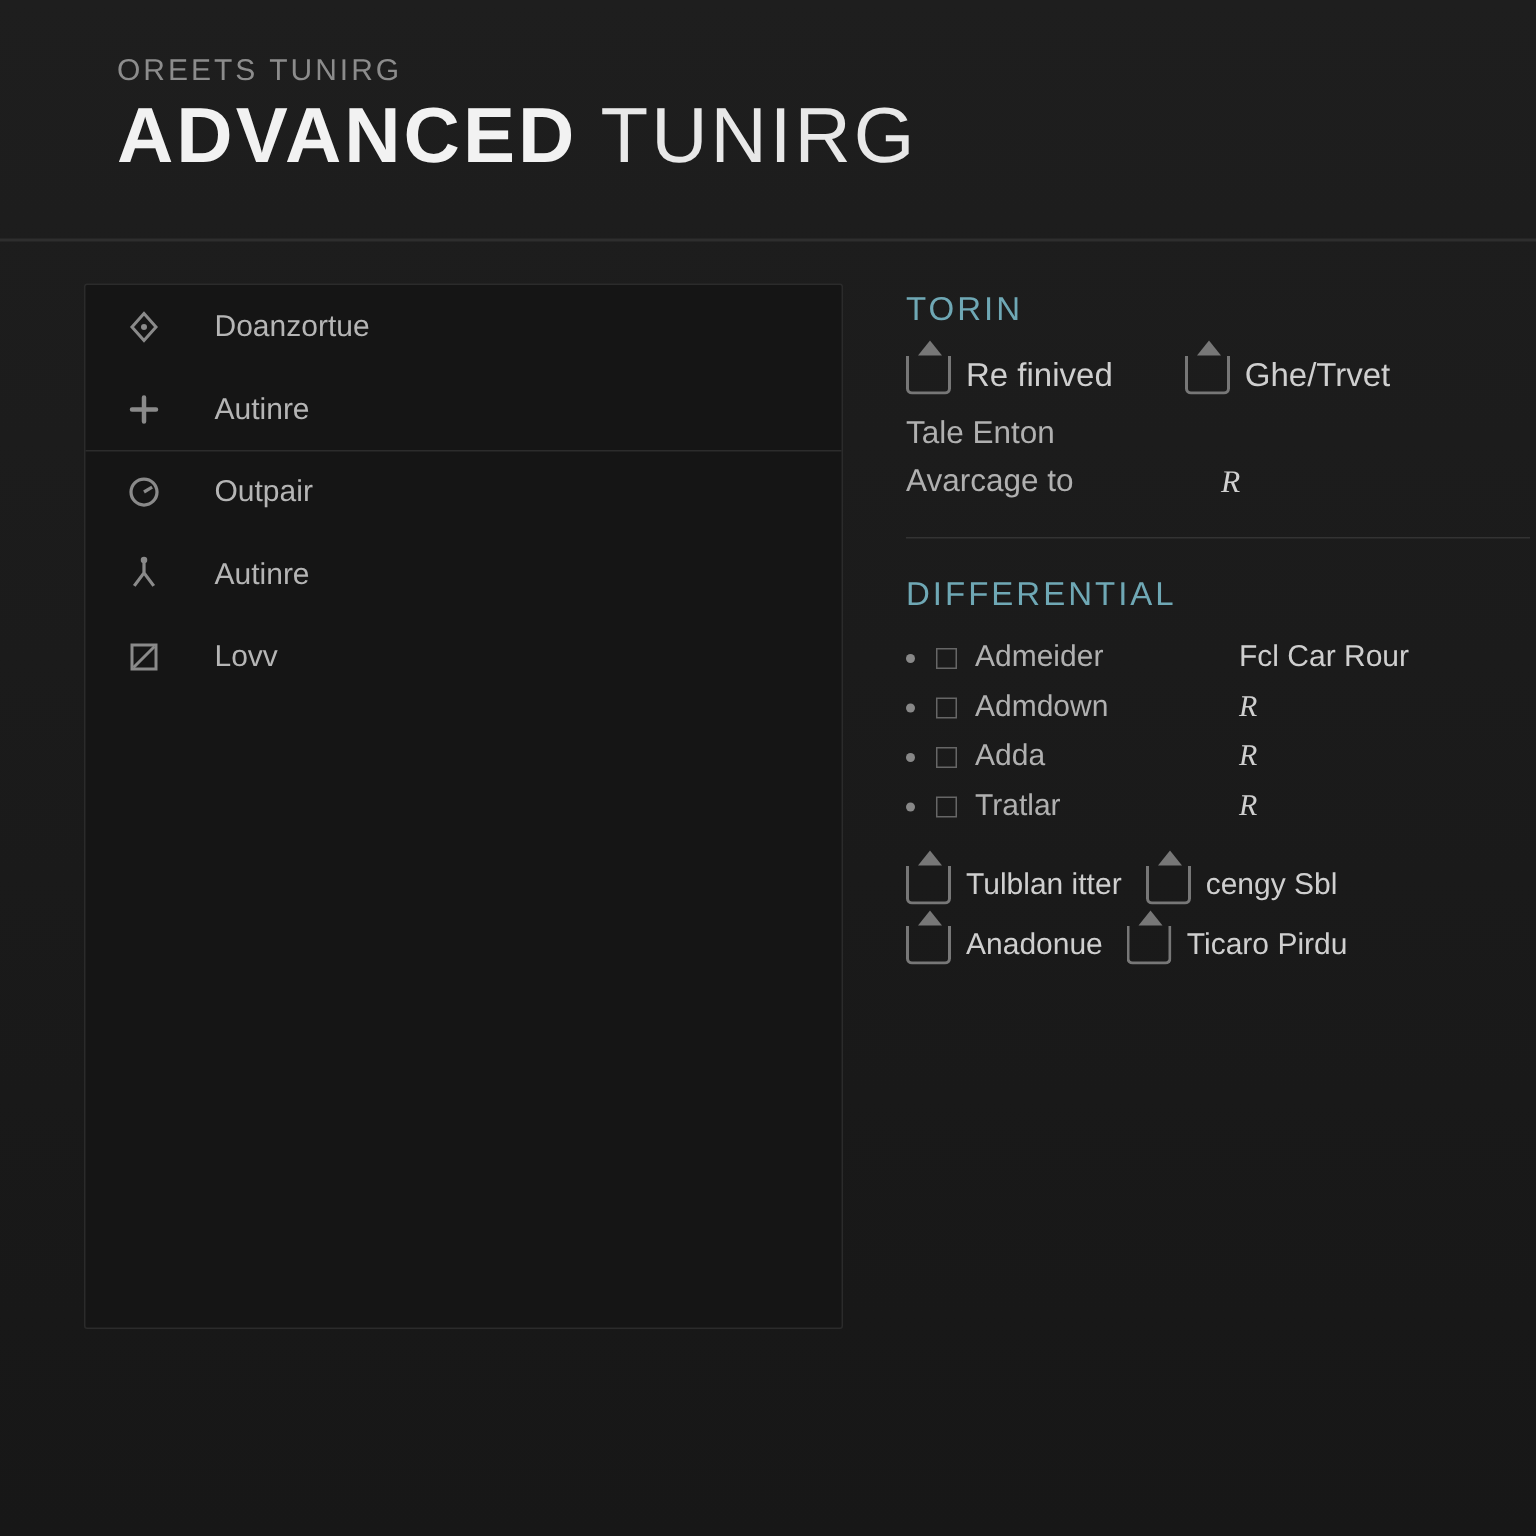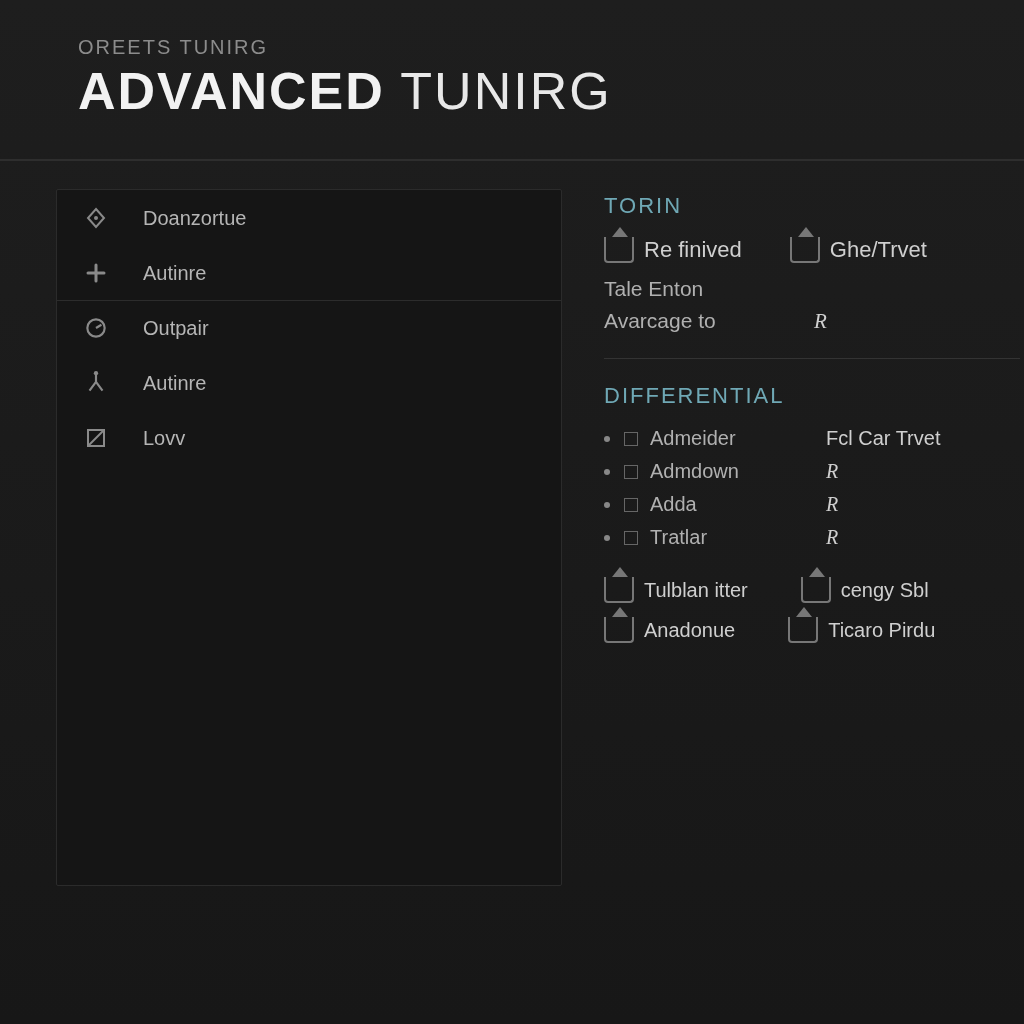--- a/index.html
+++ b/index.html
@@ -131,21 +131,21 @@
   .hr2 { height:1px; background:#333; margin: 24px 0 24px -4px; width: 420px; }
   .diff-list .li {
     display:flex; align-items:center;
     font-size: 20px; color:#b0b0b0;
     margin-bottom: 10px;
   }
   .li .bullet{ width:6px;height:6px;background:#888;border-radius:50%; margin-right:14px;}
   .li .box{ width:14px;height:14px;border:1px solid #666;margin-right:12px;}
   .li .label{ width:176px; }
   .li .val{ font-family: Georgia, serif; font-style: italic; color:#cfcfcf; }
-  .chip-row.bottom { margin-top: 28px; gap:53px; }
+  .chip-row.bottom { margin-top: 28px; gap:16px; }
   .chip.small{ font-size:20px; }
 </style>
 </head>
 <body>
 
 <div class="page">
 
   <div class="header">
     <div class="breadcrumb">OREETS TUNIRG</div>
     <div class="title">
@@ -232,21 +232,21 @@
       </div>
 
       <div class="hr2"></div>
 
       <div class="section-title">DIFFERENTIAL</div>
       <div class="diff-list">
         <div class="li">
           <span class="bullet"></span>
           <span class="box"></span>
           <span class="label">Admeider</span>
-          <span class="val" style="font-style:normal;font-family:inherit;">Fcl Car Trvet</span>
+          <span class="val" style="font-style:normal;font-family:inherit;">Fcl Car Rour</span>
         </div>
         <div class="li">
           <span class="bullet"></span>
           <span class="box"></span>
           <span class="label">Admdown</span>
           <span class="val">R</span>
         </div>
         <div class="li">
           <span class="bullet"></span>
           <span class="box"></span>

